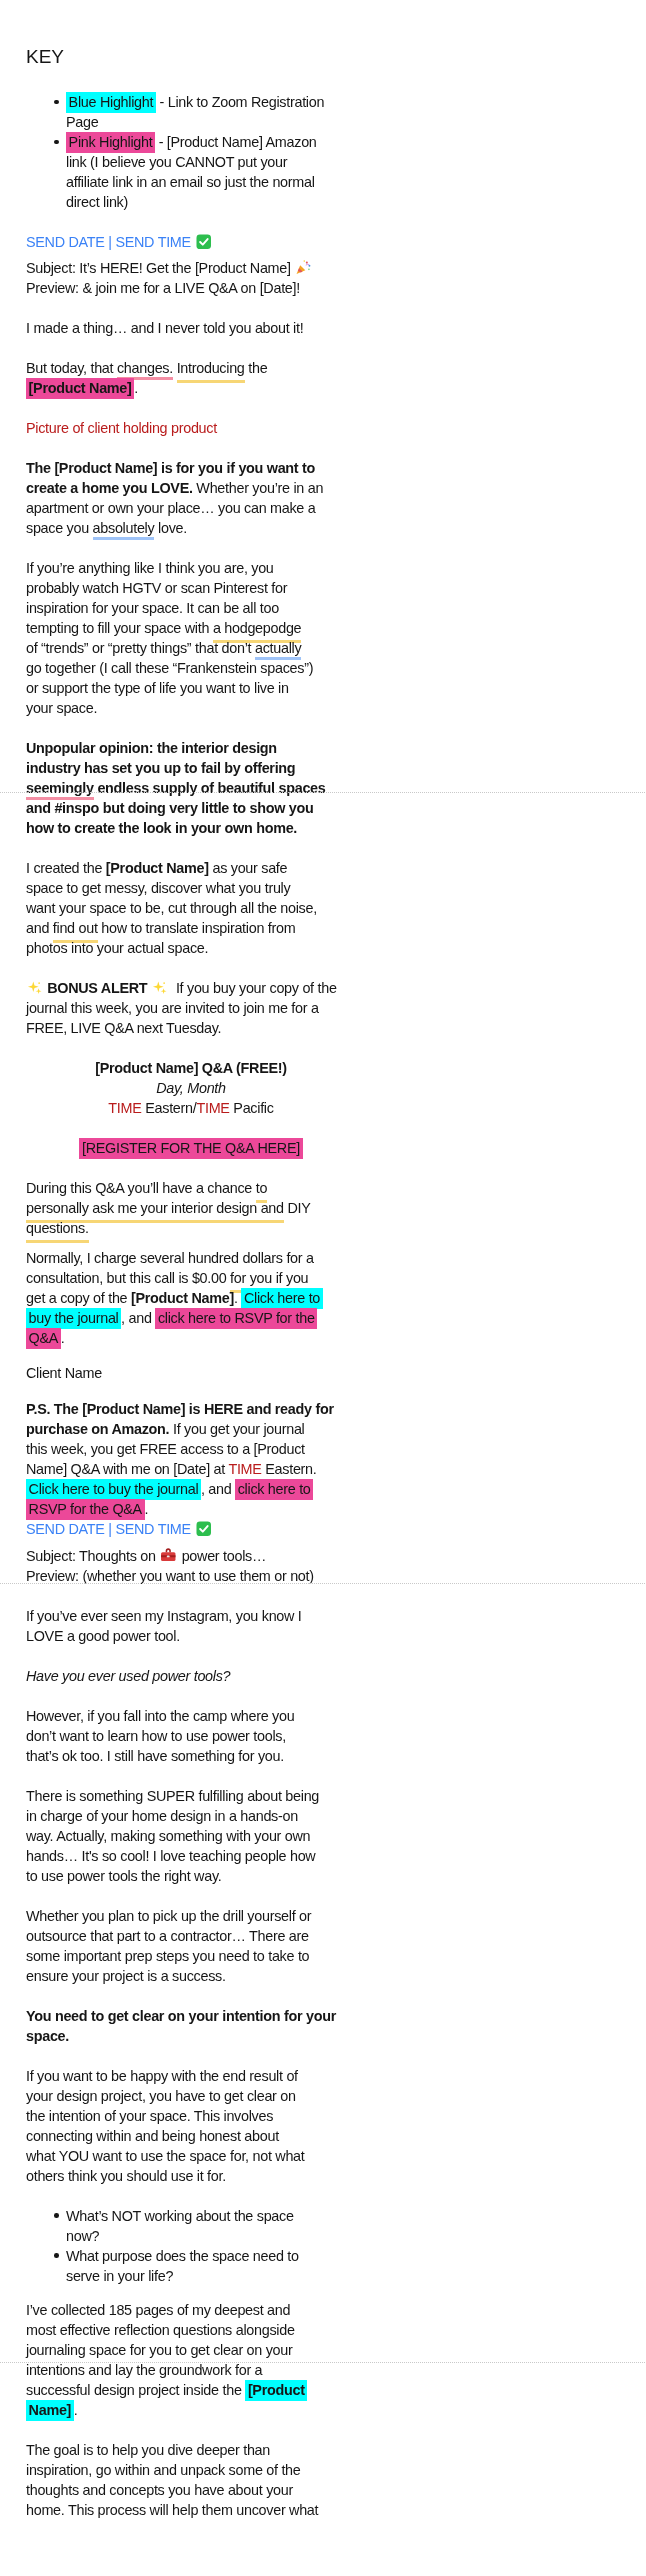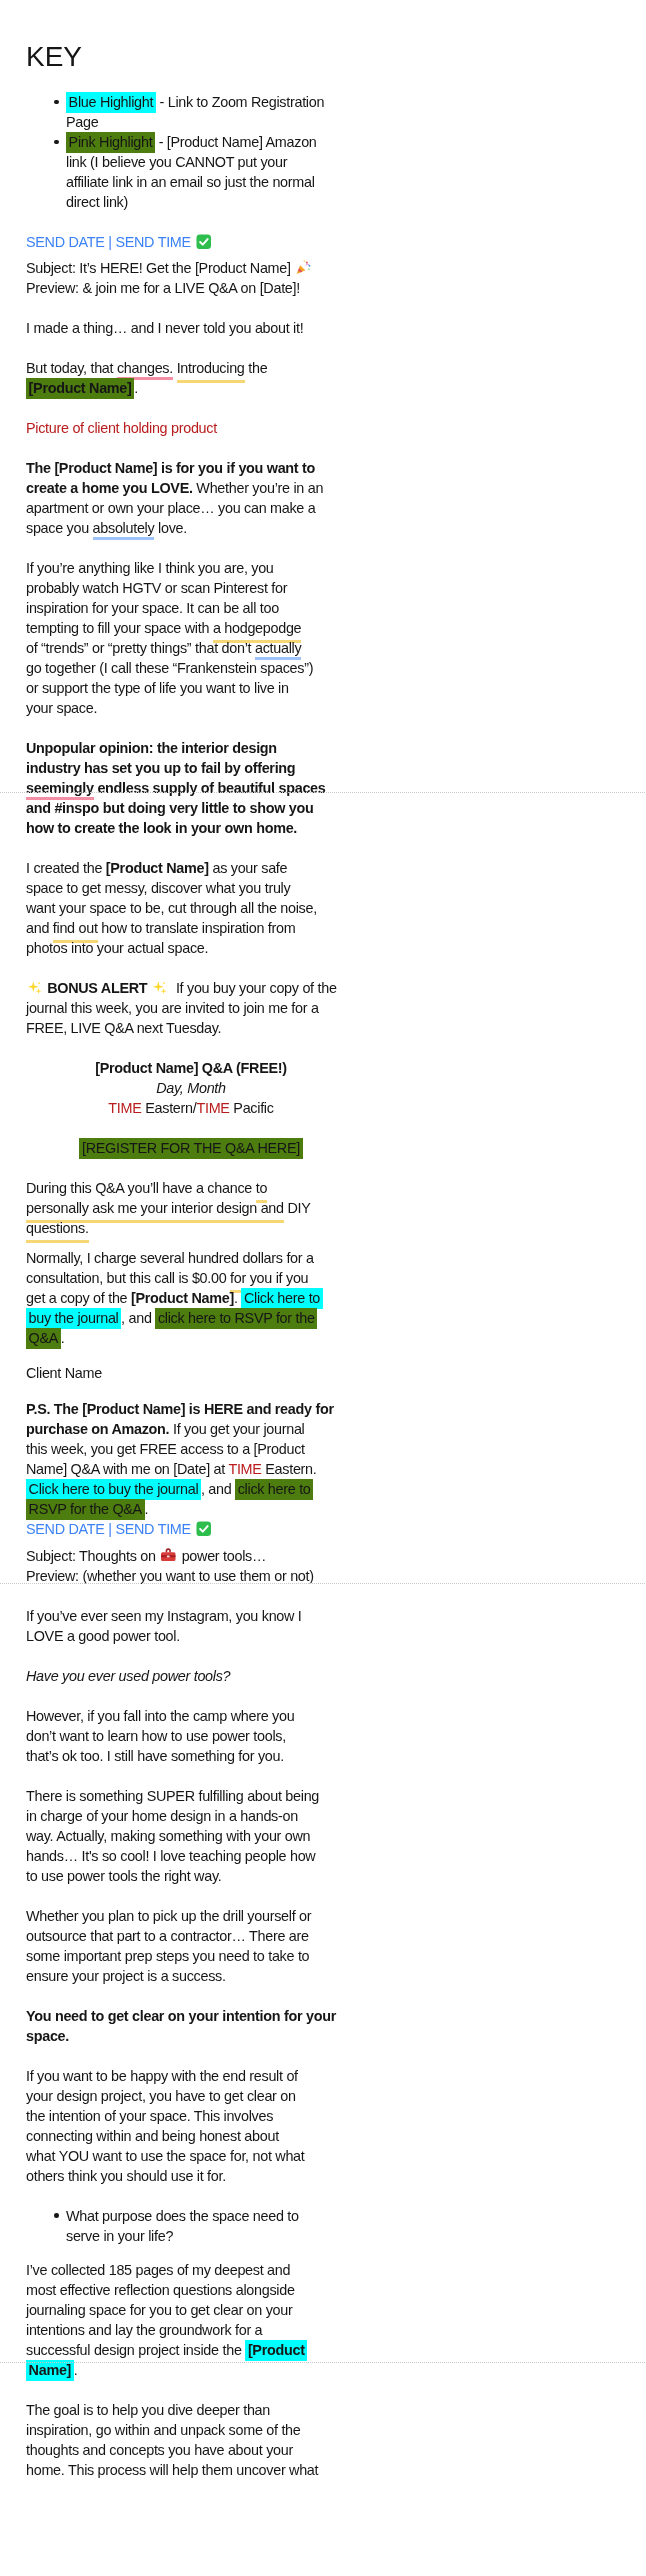--- a/index.html
+++ b/index.html
@@ -7,27 +7,27 @@
     width:647px;height:3242px;background:#ffffff;position:relative;overflow:hidden;
     font-family:"Liberation Sans", sans-serif;color:#161616;
   }
   #doc{
     position:relative;box-sizing:border-box;
     padding:44px 0 0 26px;width:647px;
   }
   .col{width:330px;}
   .block{margin:0 0 20px 0;}
   .tline{display:block;line-height:20px;font-size:14.4px;letter-spacing:-0.3px;white-space:nowrap;}
-  .title .tline{font-size:28px;font-weight:500;line-height:25px;letter-spacing:0;}
+  .title .tline{font-size:19px;font-weight:500;line-height:25px;letter-spacing:0;}
   .b{font-weight:700;}
   .i{font-style:italic;}
   .red{color:#b91c1c;}
   .gray{color:#3b82f6;}
   .hl-c{background:#00ffff;padding:2.1px 2.6px 2.6px 2.6px;}
-  .hl-m{background:#4d7c0f;padding:2.1px 2.6px 2.6px 2.6px;text-align:center;}
+  .hl-m{background:#ec4899;padding:2.1px 2.6px 2.6px 2.6px;text-align:center;}
   .u-y{border-bottom:3.1px solid #f7d675;padding-bottom:4px;}
   .u-p{border-bottom:3.1px solid #f48ea4;padding-bottom:0.5px;}
   .u-b{border-bottom:3.1px solid #9ec3f8;padding-bottom:0.5px;}
   .center{text-align:center;}
   ul.doclist{list-style:none;margin:0;padding:0;}
   ul.doclist li{position:relative;padding-left:40px;margin:0;}
   ul.doclist li::before{
     content:"";position:absolute;left:28px;top:7.7px;width:4.6px;height:4.6px;border-radius:50%;background:#161616;
   }
   .emoji{display:inline-block;vertical-align:-2.6px;margin:0 1px;}
@@ -209,20 +209,24 @@
         <div class="tline"><span>If you want to be happy with the end result of</span></div>
         <div class="tline"><span>your design project, you have to get clear on</span></div>
         <div class="tline"><span>the intention of your space. This involves</span></div>
         <div class="tline"><span>connecting within and being honest about</span></div>
         <div class="tline"><span>what YOU want to use the space for, not what</span></div>
         <div class="tline"><span>others think you should use it for.</span></div>
       </div>
       <div class="block" style="margin-bottom: 14.4px;">
         <ul class="doclist">
           <li>
+            <div class="tline"><span>What’s NOT working about the space</span></div>
+            <div class="tline"><span>now?</span></div>
+          </li>
+          <li>
             <div class="tline"><span>What purpose does the space need to</span></div>
             <div class="tline"><span>serve in your life?</span></div>
           </li>
         </ul>
       </div>
       <div class="block" style="margin-bottom: 20px;">
         <div class="tline"><span>I’ve collected 185 pages of my deepest and</span></div>
         <div class="tline"><span>most effective reflection questions alongside</span></div>
         <div class="tline"><span>journaling space for you to get clear on your</span></div>
         <div class="tline"><span>intentions and lay the groundwork for a</span></div>

